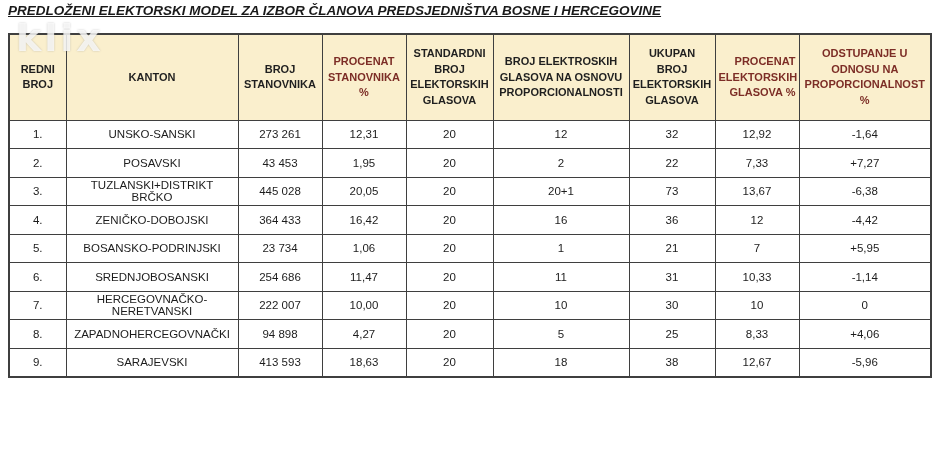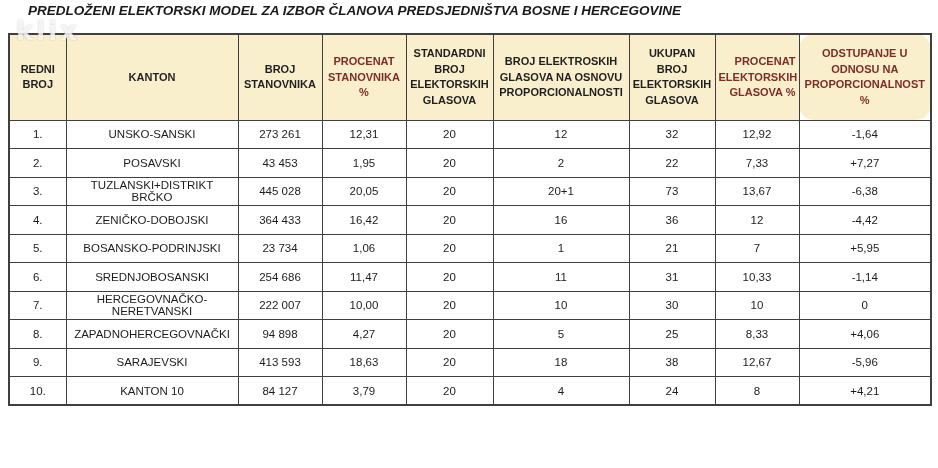--- a/index.html
+++ b/index.html
@@ -9,23 +9,23 @@
     font-family:"Liberation Sans", sans-serif;
     position:relative;
     overflow:hidden;
   }
   .page-title {
     position:absolute;
     top:3px; left:8px;
     font-size:13.5px;
     font-weight:bold;
     font-style:italic;
+    text-decoration:underline;
     color:#1a1a1a;
     white-space:nowrap;
-    margin-left:20px;
   }
   table.electoral {
     position:absolute;
     top:33px; left:8px;
     width:922px;
     border-collapse:collapse;
     table-layout:fixed;
     border:2px solid #3f3f3f;
   }
   table.electoral th, table.electoral td {
@@ -48,21 +48,21 @@
     background:#ffffff;
     color:#1c1c1c;
     font-size:11.5px;
     font-weight:normal;
     height:28.5px;
   }
   .watermark {
     position:absolute;
     top:16px; left:16px;
     font-family:"DejaVu Sans", sans-serif;
-    font-size:26px;
+    font-size:38px;
     font-weight:bold;
     letter-spacing:3px;
     color:rgba(255,255,255,0.78);
     text-shadow:0 0 2px rgba(130,130,130,0.45);
     z-index:5;
     pointer-events:none;
   }
 </style>
 </head>
 <body>
@@ -84,21 +84,21 @@
   <thead>
       <tr>
         <th>REDNI BROJ</th>
         <th>KANTON</th>
         <th>BROJ STANOVNIKA</th>
         <th style="color: rgb(124, 45, 38);">PROCENAT STANOVNIKA %</th>
         <th>STANDARDNI BROJ ELEKTORSKIH GLASOVA</th>
         <th>BROJ ELEKTROSKIH GLASOVA NA OSNOVU PROPORCIONALNOSTI</th>
         <th>UKUPAN BROJ ELEKTORSKIH GLASOVA</th>
         <th style="color: rgb(124, 45, 38); text-align: right;">PROCENAT ELEKTORSKIH GLASOVA %</th>
-        <th style="color: rgb(124, 45, 38); border-radius: 15px;">ODSTUPANJE U ODNOSU NA PROPORCIONALNOST %</th>
+        <th style="color: rgb(124, 45, 38);">ODSTUPANJE U ODNOSU NA PROPORCIONALNOST %</th>
       </tr>
     </thead>
   <tbody>
       <tr>
         <td>1.</td>
         <td>UNSKO-SANSKI</td>
         <td>273 261</td>
         <td>12,31</td>
         <td>20</td>
         <td>12</td>
@@ -187,27 +187,16 @@
         <td>9.</td>
         <td>SARAJEVSKI</td>
         <td>413 593</td>
         <td>18,63</td>
         <td>20</td>
         <td>18</td>
         <td>38</td>
         <td>12,67</td>
         <td>-5,96</td>
       </tr>
-      <tr>
-        <td>10.</td>
-        <td>KANTON 10</td>
-        <td>84 127</td>
-        <td>3,79</td>
-        <td>20</td>
-        <td>4</td>
-        <td>24</td>
-        <td>8</td>
-        <td>+4,21</td>
-      </tr>
     </tbody>
 </table>
 
 <div class="watermark">klix</div>
 
 </body></html>

